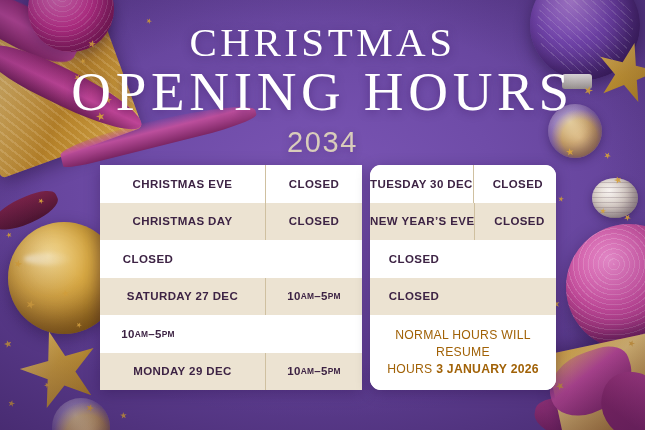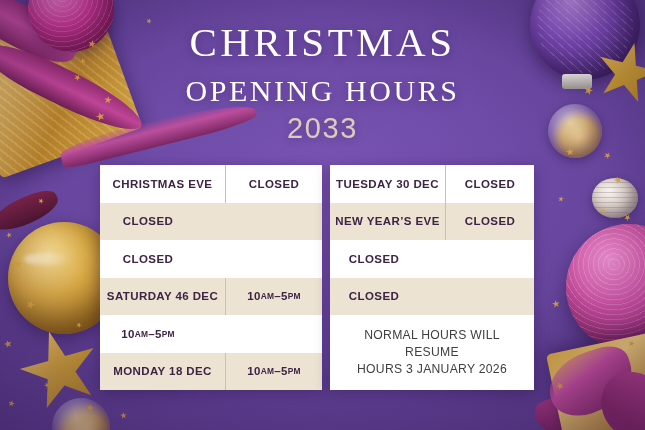--- a/index.html
+++ b/index.html
@@ -222,21 +222,21 @@
     z-index: 5;
   }
   .headline .line {
     font-family: "Liberation Serif", "DejaVu Serif", serif;
     color: #ffffff;
     letter-spacing: .085em;
     line-height: 1.02;
     text-shadow: 0 2px 10px rgba(40,10,70,.35);
   }
   .headline .l1 { font-size: 41px; }
-  .headline .l2 { font-size: 30px; margin-top: 12px; }
+  .headline .l2 { font-size: 55px; margin-top: 0; }
   .headline .year {
     margin-top: 6px;
     font-family: "Liberation Sans", sans-serif;
     font-size: 29px;
     font-weight: 400;
     letter-spacing: .055em;
     color: #d9cdbb;
     text-shadow: 0 2px 8px rgba(40,10,70,.3);
   }
 
@@ -248,22 +248,22 @@
     display: flex;
     gap: 8px;
     z-index: 6;
   }
   .panel {
     background: #fffdf8;
     box-shadow: 0 3px 14px rgba(35,10,60,.35);
     overflow: hidden;
     flex: 0 0 auto;
   }
-  .panel-left  { width: 222px; }
-  .panel-right { width: 204px; }
+  .panel-left  { width: 262px; }
+  .panel-right { width: 186px; border-radius: 11px; }
 
   .row {
     display: flex;
     align-items: stretch;
     height: 37.5px;
     background: #ffffff;
   }
   .row.alt { background: #ece3d2; }
 
   .cell-day, .cell-hours {
@@ -289,35 +289,35 @@
   }
 
   .footnote {
     background: #ffffff;
     height: 75px;
     display: flex;
     flex-direction: column;
     align-items: center;
     justify-content: center;
     text-align: center;
-    color: #404040;
+    color: #a16207;
     line-height: 1.42;
     padding: 0 8px;
   }
   .footnote .fn1 {
     font-size: 12.2px;
     font-weight: 500;
     letter-spacing: .022em;
   }
   .footnote .fn2 {
     font-size: 12.2px;
     font-weight: 500;
     letter-spacing: .022em;
   }
-  .footnote .fn2 b { font-weight: 400; }
+  .footnote .fn2 b { font-weight: 700; }
 </style>
 </head>
 <body>
 
 <div id="poster">
 
   <div class="prop gift-tl-body"></div>
   <div class="prop gift-tl-lines"></div>
   <div class="prop ribbon-tl-a"></div>
   <div class="prop ribbon-tl-b"></div>
@@ -369,61 +369,62 @@
   <div class="star" style="left:44px;  top:382px; width:6px;  height:6px;  transform:rotate(-30deg);"></div>
   <div class="star" style="left:86px;  top:404px; width:8px;  height:8px;  transform:rotate(18deg);"></div>
   <div class="star" style="left:120px; top:412px; width:7px;  height:7px;  transform:rotate(-6deg);"></div>
   <div class="star" style="left:38px;  top:198px; width:6px;  height:6px;  transform:rotate(24deg);"></div>
 
   <div class="vignette"></div>
 
   <div class="headline">
     <div class="line l1">CHRISTMAS</div>
     <div class="line l2">OPENING HOURS</div>
-    <div class="year">2033</div>
+    <div class="year">2034</div>
   </div>
 
   <div class="tables">
 
     <div class="panel panel-left">
 
       <div class="row">
         <div class="cell-day">CHRISTMAS EVE</div>
         <div class="cell-hours">CLOSED</div>
       </div>
 
       <div class="row alt">
+        <div class="cell-day">CHRISTMAS DAY</div>
         <div class="cell-hours">CLOSED</div>
       </div>
 
       <div class="row">
         <div class="cell-hours">CLOSED</div>
       </div>
 
       <div class="row alt">
-        <div class="cell-day">SATURDAY 46 DEC</div>
+        <div class="cell-day">SATURDAY 27 DEC</div>
         <div class="cell-hours">
             <span>10</span>
             <span class="sm">AM</span>
             <span>–5</span>
             <span class="sm">PM</span>
           </div>
       </div>
 
       <div class="row">
         <div class="cell-hours">
             <span>10</span>
             <span class="sm">AM</span>
             <span>–5</span>
             <span class="sm">PM</span>
           </div>
       </div>
 
       <div class="row alt">
-        <div class="cell-day">MONDAY 18 DEC</div>
+        <div class="cell-day">MONDAY 29 DEC</div>
         <div class="cell-hours">
             <span>10</span>
             <span class="sm">AM</span>
             <span>–5</span>
             <span class="sm">PM</span>
           </div>
       </div>
 
     </div>
 

